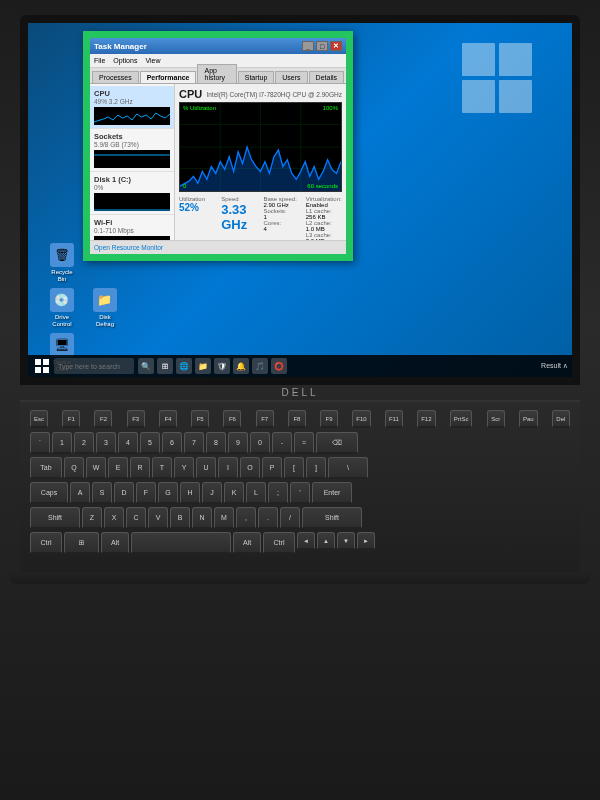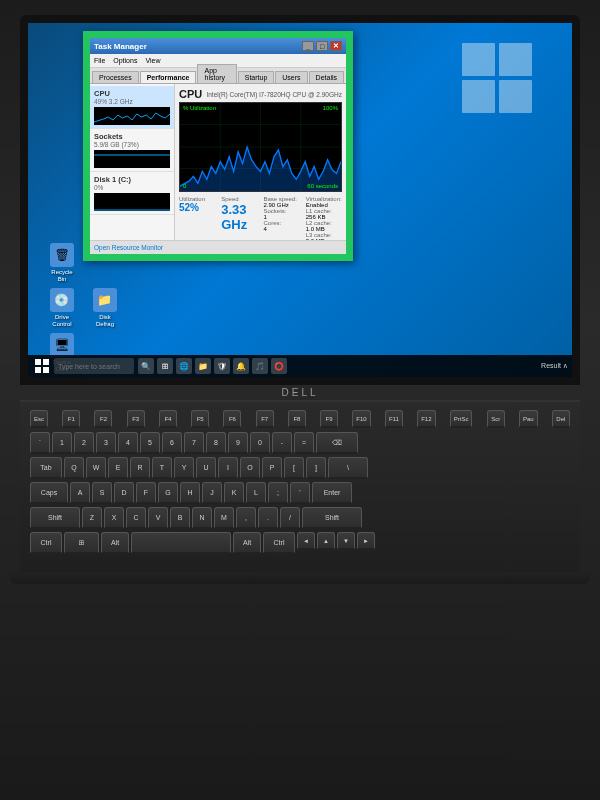--- a/index.html
+++ b/index.html
@@ -567,20 +567,29 @@
             <div class="tm-sidebar-item">
               <div class="tm-sidebar-item-title">Disk 1 (C:)</div>
               <div class="tm-sidebar-item-sub">0%</div>
               <div class="tm-sidebar-item-graph">
                 <svg class="mini-graph-line" viewBox="0 0 80 18" preserveAspectRatio="none">
                   <polyline points="0,17 80,17" fill="none" stroke="#00aaff" stroke-width="1"></polyline>
                 </svg>
               </div>
             </div>
 
+            <div class="tm-sidebar-item">
+              <div class="tm-sidebar-item-title">Wi-Fi</div>
+              <div class="tm-sidebar-item-sub">0.1-710 Mbps</div>
+              <div class="tm-sidebar-item-graph">
+                <svg class="mini-graph-line" viewBox="0 0 80 18" preserveAspectRatio="none">
+                  <polyline points="0,16 20,15 30,5 35,14 80,16" fill="none" stroke="#00aaff" stroke-width="1"></polyline>
+                </svg>
+              </div>
+            </div>
 
           </div>
 
           <div class="tm-main">
             <div class="tm-cpu-header">
               <span class="tm-cpu-title">CPU</span>
               <span class="tm-cpu-model">Intel(R) Core(TM) i7-7820HQ CPU @ 2.90GHz</span>
             </div>
 
             <div class="tm-cpu-graph-container">

